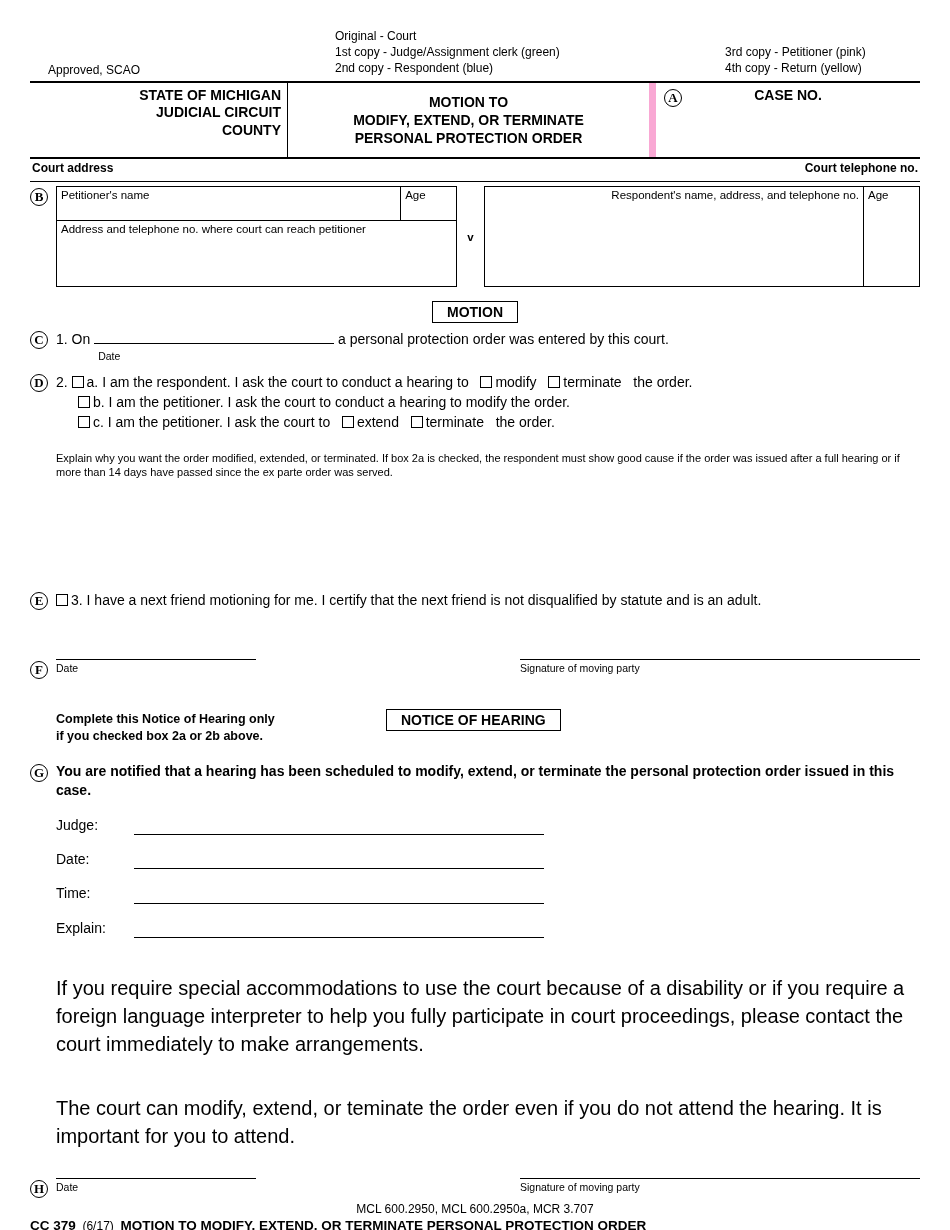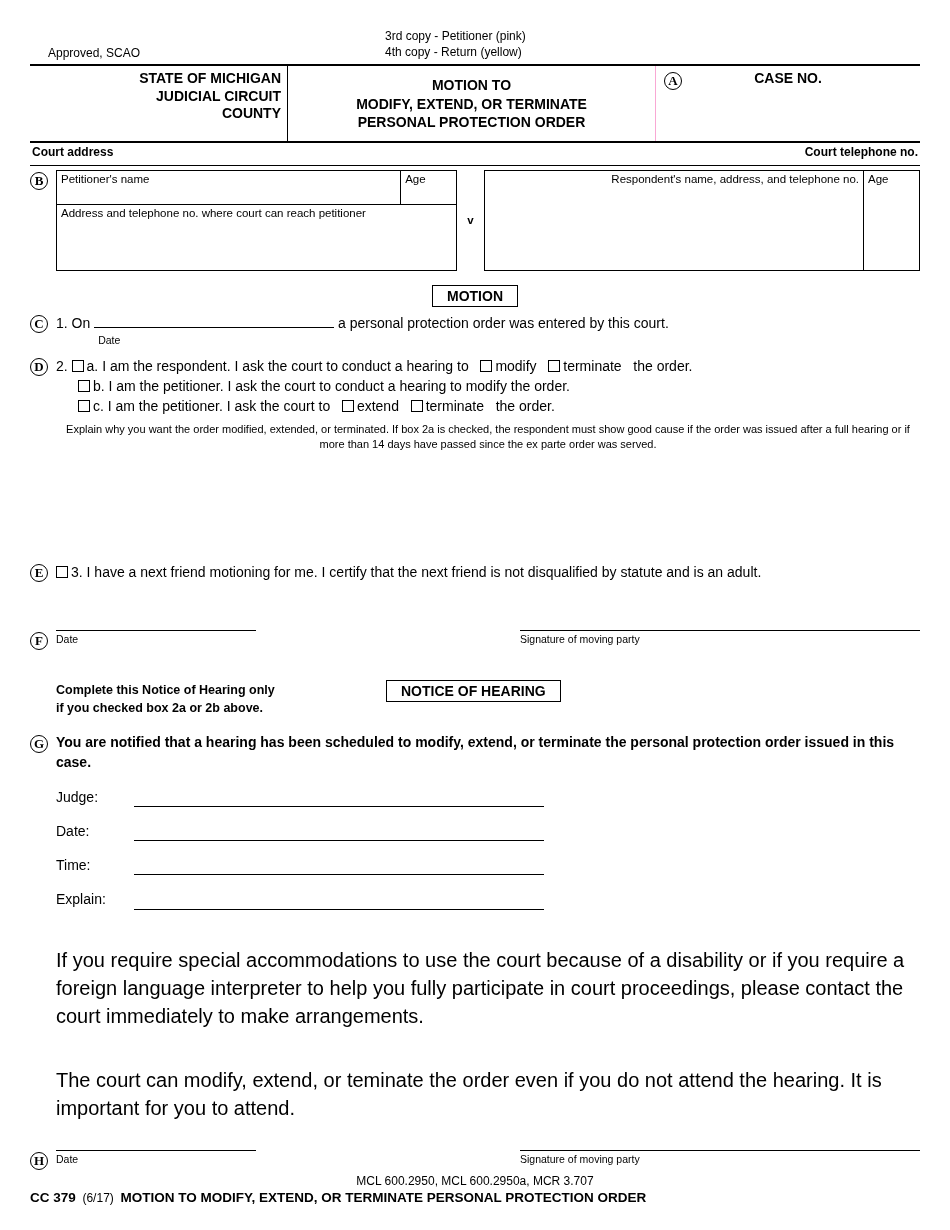--- a/index.html
+++ b/index.html
@@ -11,21 +11,21 @@
     width: 950px;
     padding: 28px 30px 20px 30px;
   }
   .top-row { display: flex; align-items: flex-end; margin-bottom: 4px; }
   .approved { width: 305px; font-size: 12px; padding-left: 18px; }
   .copies { width: 340px; font-size: 12px; line-height: 1.35; }
   .copies-right { flex:1; font-size: 12px; line-height: 1.35; padding-left: 50px;}
   .hr-thick { border-top: 2px solid #000; margin-top: 2px; }
   .header-row { display: flex; border-bottom: 2px solid #000; }
   .header-left { width: 258px; border-right: 1px solid #000; text-align: right; padding: 4px 6px 4px 4px; font-weight: bold; font-size: 14px; line-height:1.25;}
-  .header-mid { flex: 1; text-align: center; font-weight: bold; font-size: 14px; padding: 10px 4px; border-right:1px solid #f9a8d4; line-height:1.3;}
+  .header-mid { flex: 1; text-align: center; font-weight: bold; font-size: 14px; padding: 10px 4px; border-right:7px solid #f9a8d4; line-height:1.3;}
   .header-right { width: 264px; text-align: center; padding: 4px; font-weight: bold; font-size: 14px; position:relative;}
   .circle-letter {
     display: inline-flex; width: 18px; height: 18px; border: 1.5px solid #000;
     border-radius: 50%; align-items: center; justify-content: center;
     font-family: "Times New Roman", serif; font-weight: bold; font-size: 13px;
   }
   .addr-row { display: flex; font-weight: bold; font-size: 12px; padding: 2px 2px 6px 2px; border-bottom:1px solid #000; margin-bottom:4px;}
   .addr-left { flex: 1; }
   .addr-right { text-align: right; }
   .section-row { display: flex; align-items: flex-start; margin-top: 0px; }
@@ -38,38 +38,43 @@
   .resp-name { width: 380px; text-align: right; }
   .resp-age { width: 56px; }
   .pet-addr { height: 66px; }
   .motion-title { text-align: center; margin: 14px 0 6px 0; }
   .boxed { display:inline-block; border:1.5px solid #000; padding: 2px 14px; font-weight:bold; font-size:14px;}
   .body-line { display:flex; align-items:flex-start; margin-top:4px;}
   .content { flex:1; font-size:14px; line-height:1.45;}
   .fill-line { display:inline-block; border-bottom:1px solid #000; }
   .small-under { font-size:10.5px; vertical-align:top;}
   .checkbox { display:inline-block; width:12px; height:12px; border:1.5px solid #000; vertical-align:-1px; margin-right:3px;}
-  .explain { font-size:11px; line-height:1.35; margin-top:6px;text-align:center;}
+  .explain { font-size:11px; line-height:1.35; margin-top:18px;}
   .sig-line { border-top:1px solid #000; font-size:10.5px; padding-top:1px;}
   .noh-instr { font-weight:bold; font-size:12.5px; line-height:1.4;}
   .noh-title-row { display:flex; align-items:flex-start; margin-top:32px;}
   .bold-body { font-weight:bold; font-size:14px; line-height:1.4;}
   .field-row { display:flex; margin-top:14px; font-size:14px;}
   .field-label { width:72px;}
   .field-line { flex:0 0 410px; border-bottom:1px solid #000; margin-left:6px;}
   .para { font-size:20px; line-height:1.4; margin-top:36px;}
   .footer-cite { text-align:center; font-size:12px; margin-top:4px;}
   .footer-line { font-size:12px; margin-top:2px;}
   .footer-line b { font-size:13.5px;}
 </style>
 </head>
 <body>
 
 <div class="top-row">
   <div class="approved">Approved, SCAO</div>
+  <div class="copies">
+    <div>Original - Court</div>
+    <div>1st copy - Judge/Assignment clerk (green)</div>
+    <div>2nd copy - Respondent (blue)</div>
+  </div>
   <div class="copies-right">
     <div>3rd copy - Petitioner (pink)</div>
     <div>4th copy - Return (yellow)</div>
   </div>
 </div>
 <div class="hr-thick"></div>
 
 <div class="header-row">
   <div class="header-left">
     <div>STATE OF MICHIGAN</div>

